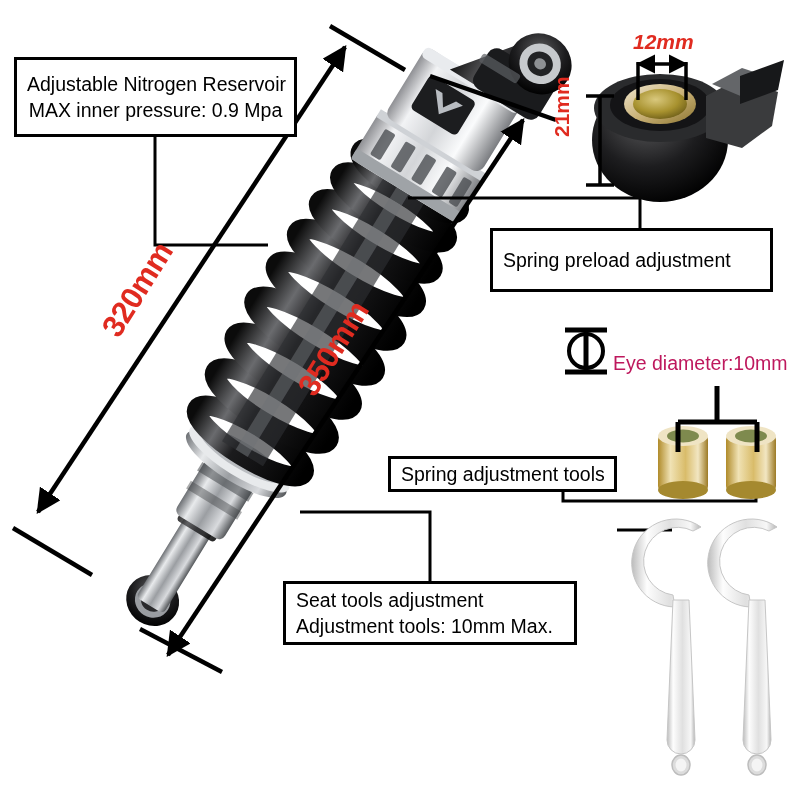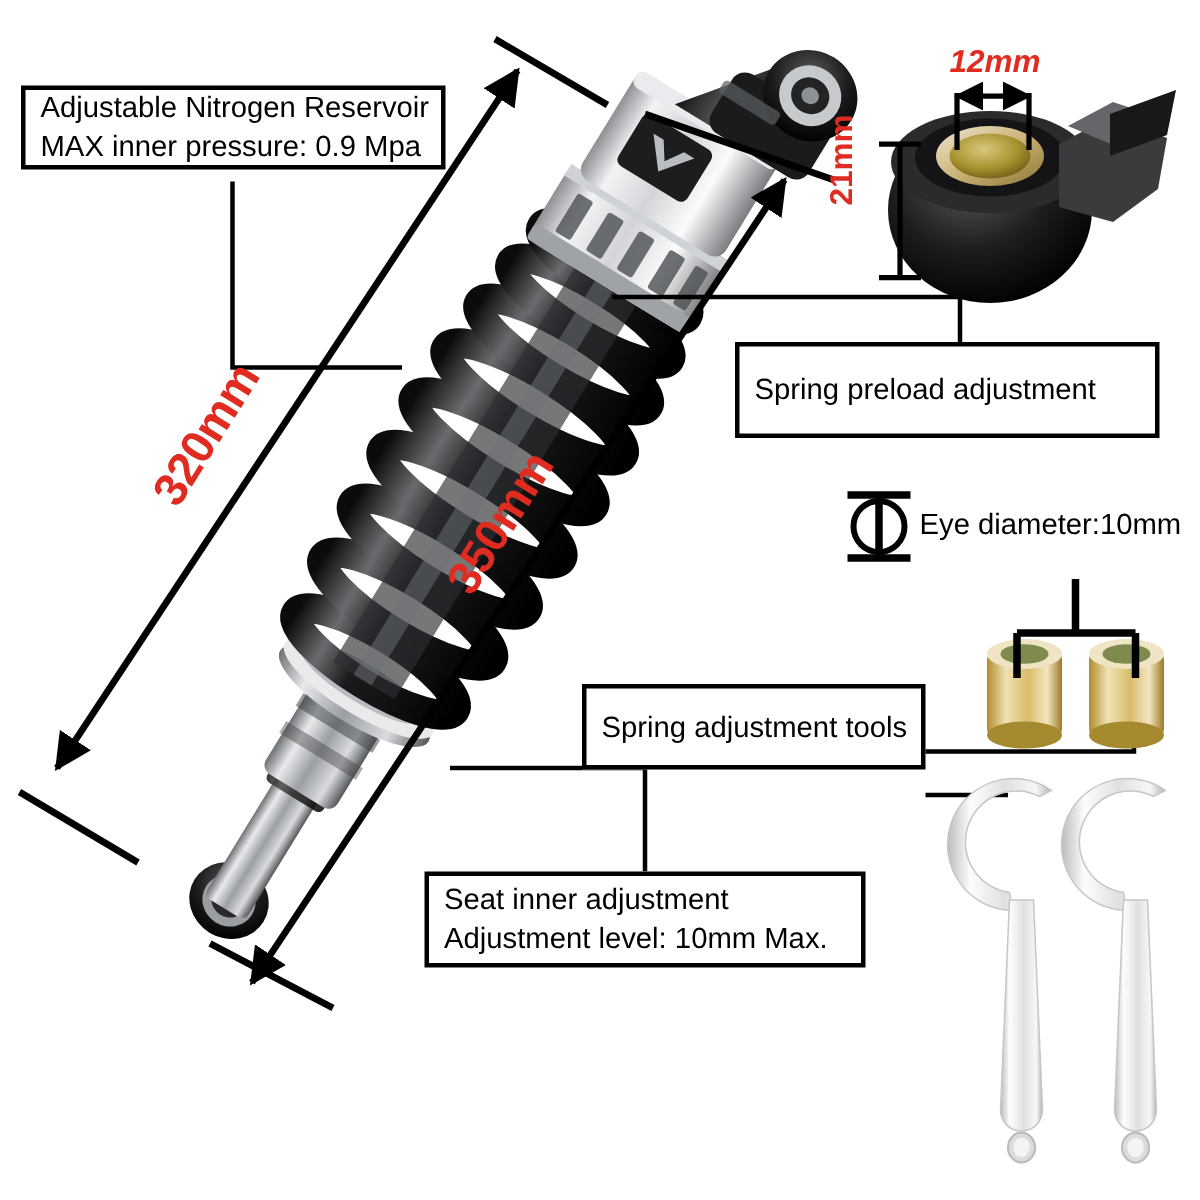--- a/index.html
+++ b/index.html
@@ -6,27 +6,27 @@
   body{width:800px;height:800px;overflow:hidden;
        font-family:"Liberation Sans", sans-serif;color:#000;}
   #stage{position:relative;width:800px;height:800px;background:#fff;}
   #art{position:absolute;left:0;top:0;width:800px;height:800px;}
 
   .callout{position:absolute;border:3px solid #000;background:#fff;
            box-sizing:border-box;display:flex;flex-direction:column;
            justify-content:center;padding:4px 10px;}
   .callout .line{font-size:19.5px;line-height:26px;white-space:nowrap;color:#000;}
 
-  #cal-nitrogen{left:14px;top:57px;width:283px;height:56px;}
+  #cal-nitrogen{left:14px;top:57px;width:283px;height:80px;text-align:center;}
   #cal-preload{left:490px;top:228px;width:283px;height:64px;}
-  #cal-tools  {left:388px;top:456px;width:229px;height:57px;}
+  #cal-tools  {left:388px;top:456px;width:229px;height:36px;}
   #cal-seat   {left:283px;top:581px;width:294px;height:64px;}
 
-  #eye-label{position:absolute;left:613px;top:337px;font-size:19.5px;
-             line-height:26px;white-space:nowrap;color:#000000;}
+  #eye-label{position:absolute;left:613px;top:350px;font-size:19.5px;
+             line-height:26px;white-space:nowrap;color:#be185d;}
 
   .dimtxt{position:absolute;color:#e02b20;font-weight:bold;white-space:nowrap;}
   #dim320{left:110px;top:316px;font-size:31px;transform:rotate(-58deg);
           transform-origin:0 50%;letter-spacing:-0.5px;}
   #dim350{left:306px;top:375px;font-size:31px;transform:rotate(-58deg);
           transform-origin:0 50%;letter-spacing:-0.5px;}
   #dim12 {left:633px;top:30px;font-size:21px;font-style:italic;}
   #dim21 {left:562px;top:125px;font-size:21px;transform:rotate(-90deg);
           transform-origin:0 50%;}
 </style>
@@ -262,22 +262,22 @@
 
   <div class="callout" id="cal-preload">
     <div class="line">Spring preload adjustment</div>
   </div>
 
   <div class="callout" id="cal-tools">
     <div class="line">Spring adjustment tools</div>
   </div>
 
   <div class="callout" id="cal-seat">
-    <div class="line">Seat inner adjustment</div>
-    <div class="line">Adjustment level: 10mm Max.</div>
+    <div class="line">Seat tools adjustment</div>
+    <div class="line">Adjustment tools: 10mm Max.</div>
   </div>
 
   <div id="eye-label">Eye diameter:10mm</div>
 
   <div class="dimtxt" id="dim320">320mm</div>
   <div class="dimtxt" id="dim350">350mm</div>
   <div class="dimtxt" id="dim12">12mm</div>
   <div class="dimtxt" id="dim21">21mm</div>
 
 </div>

